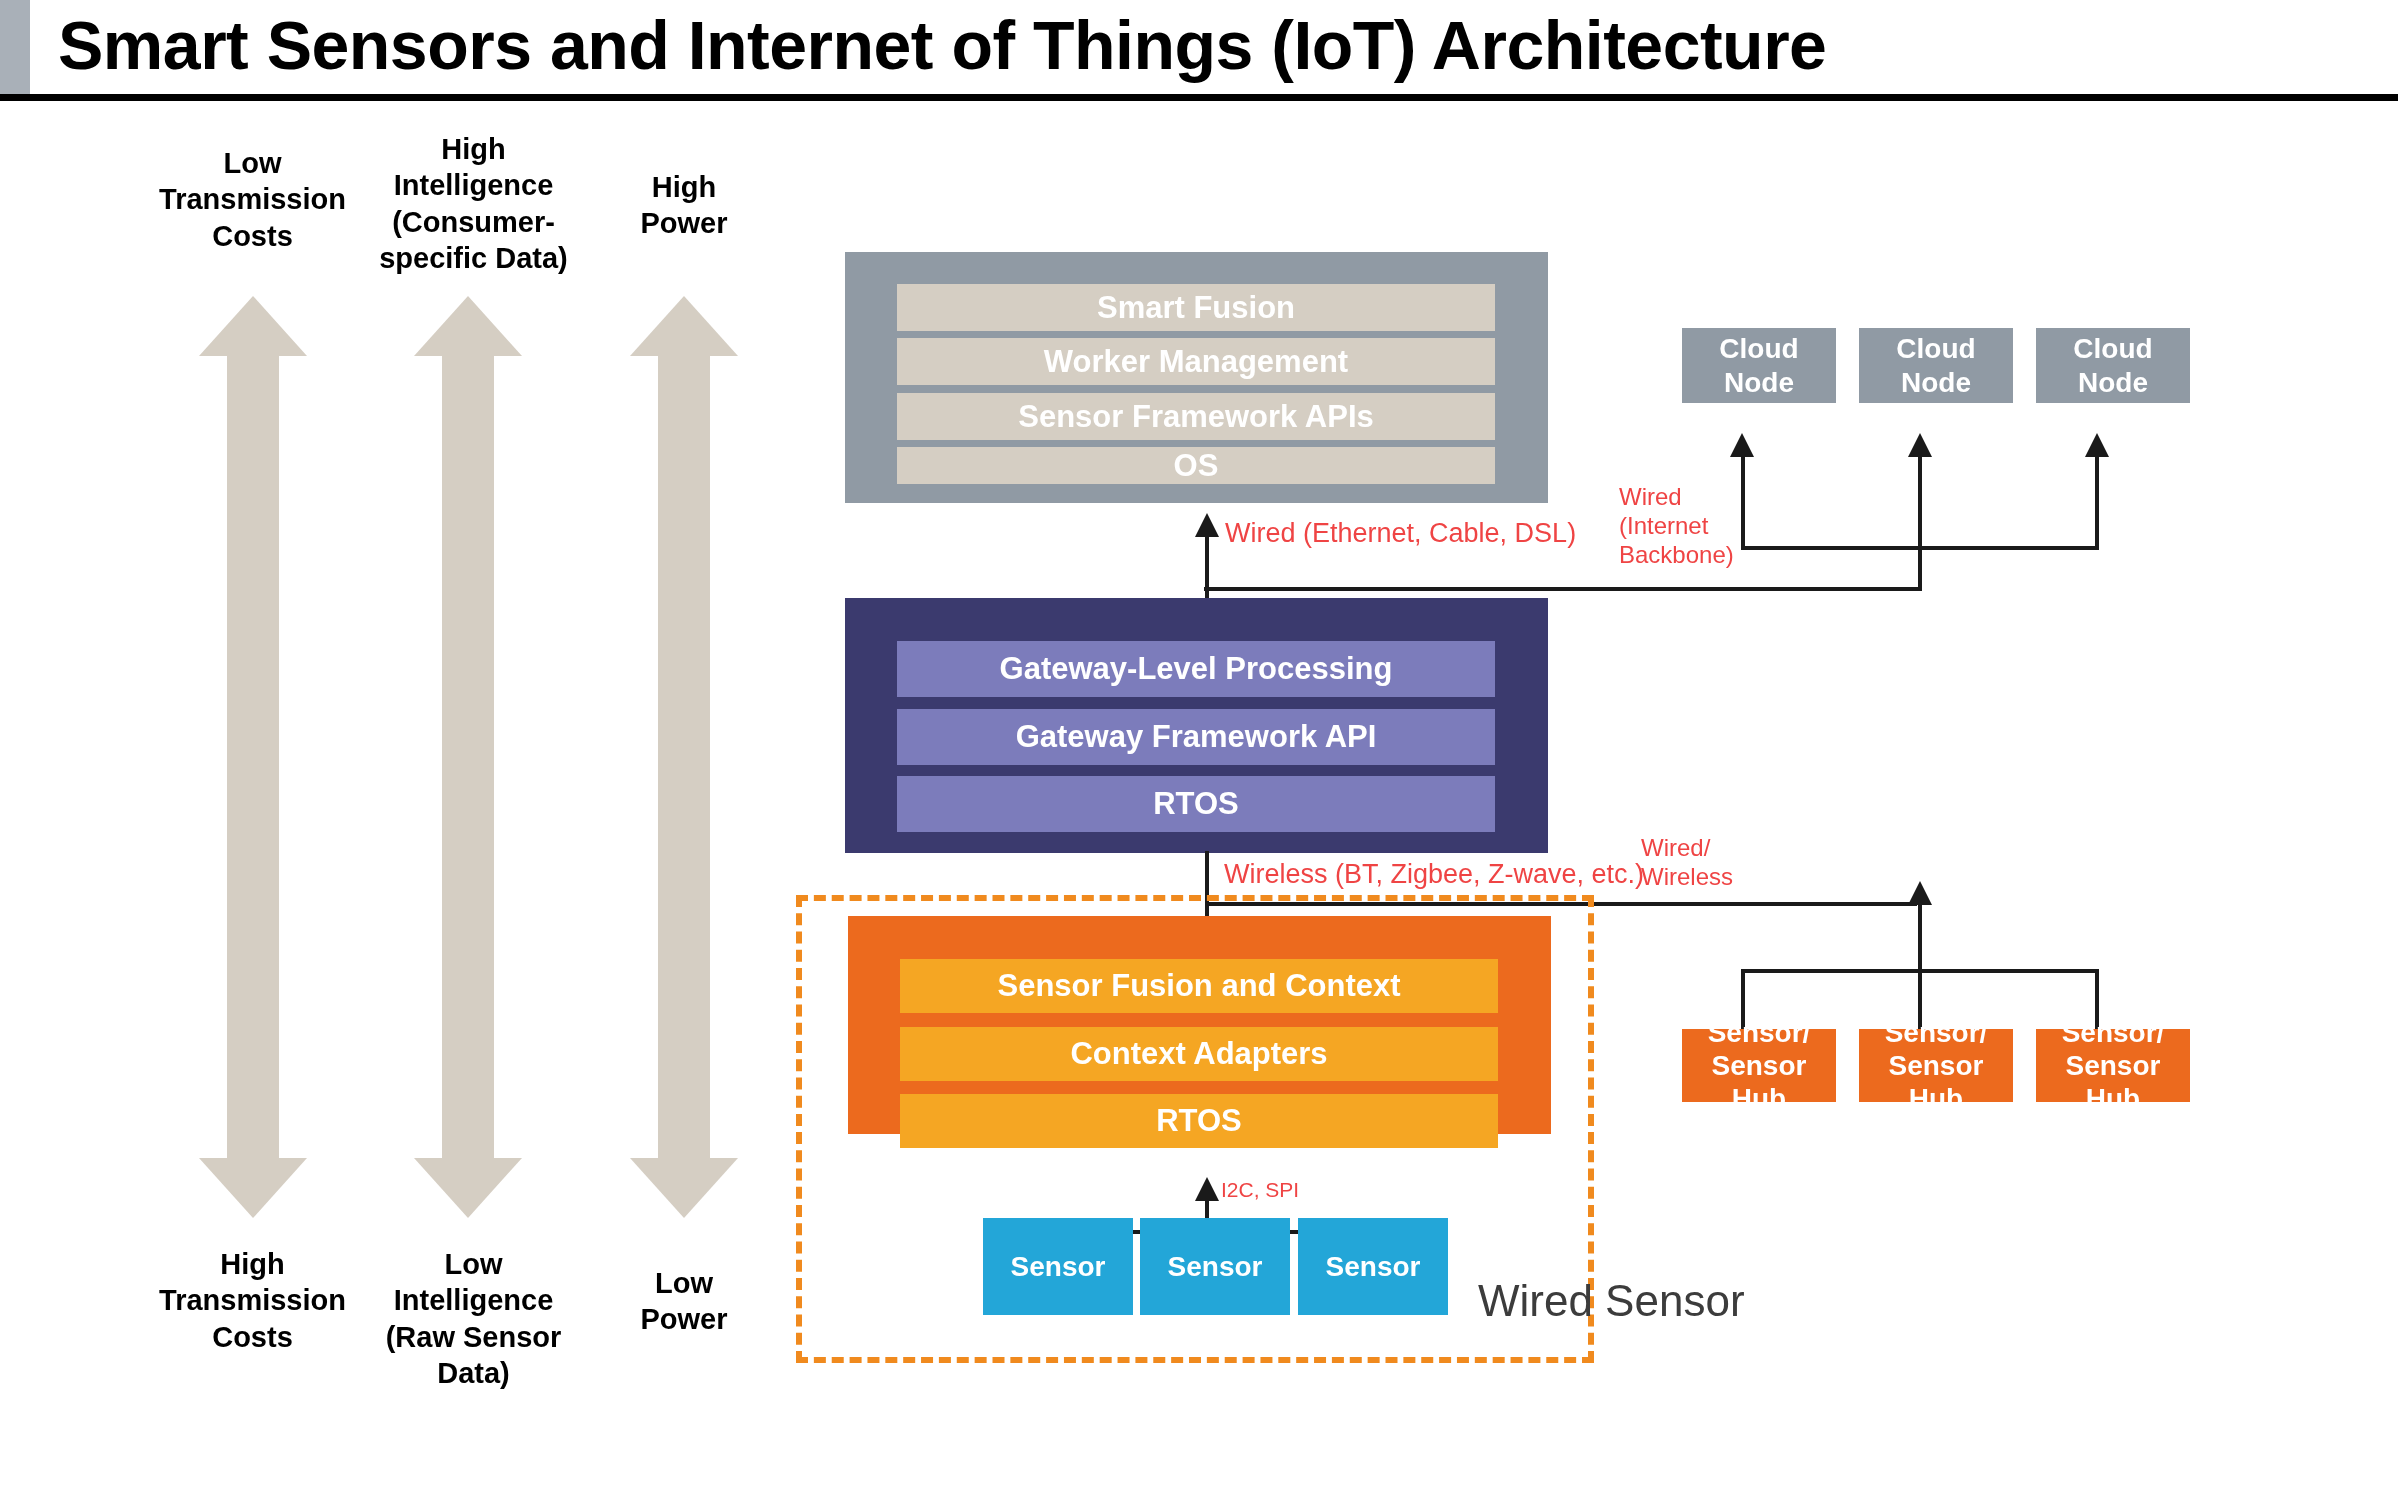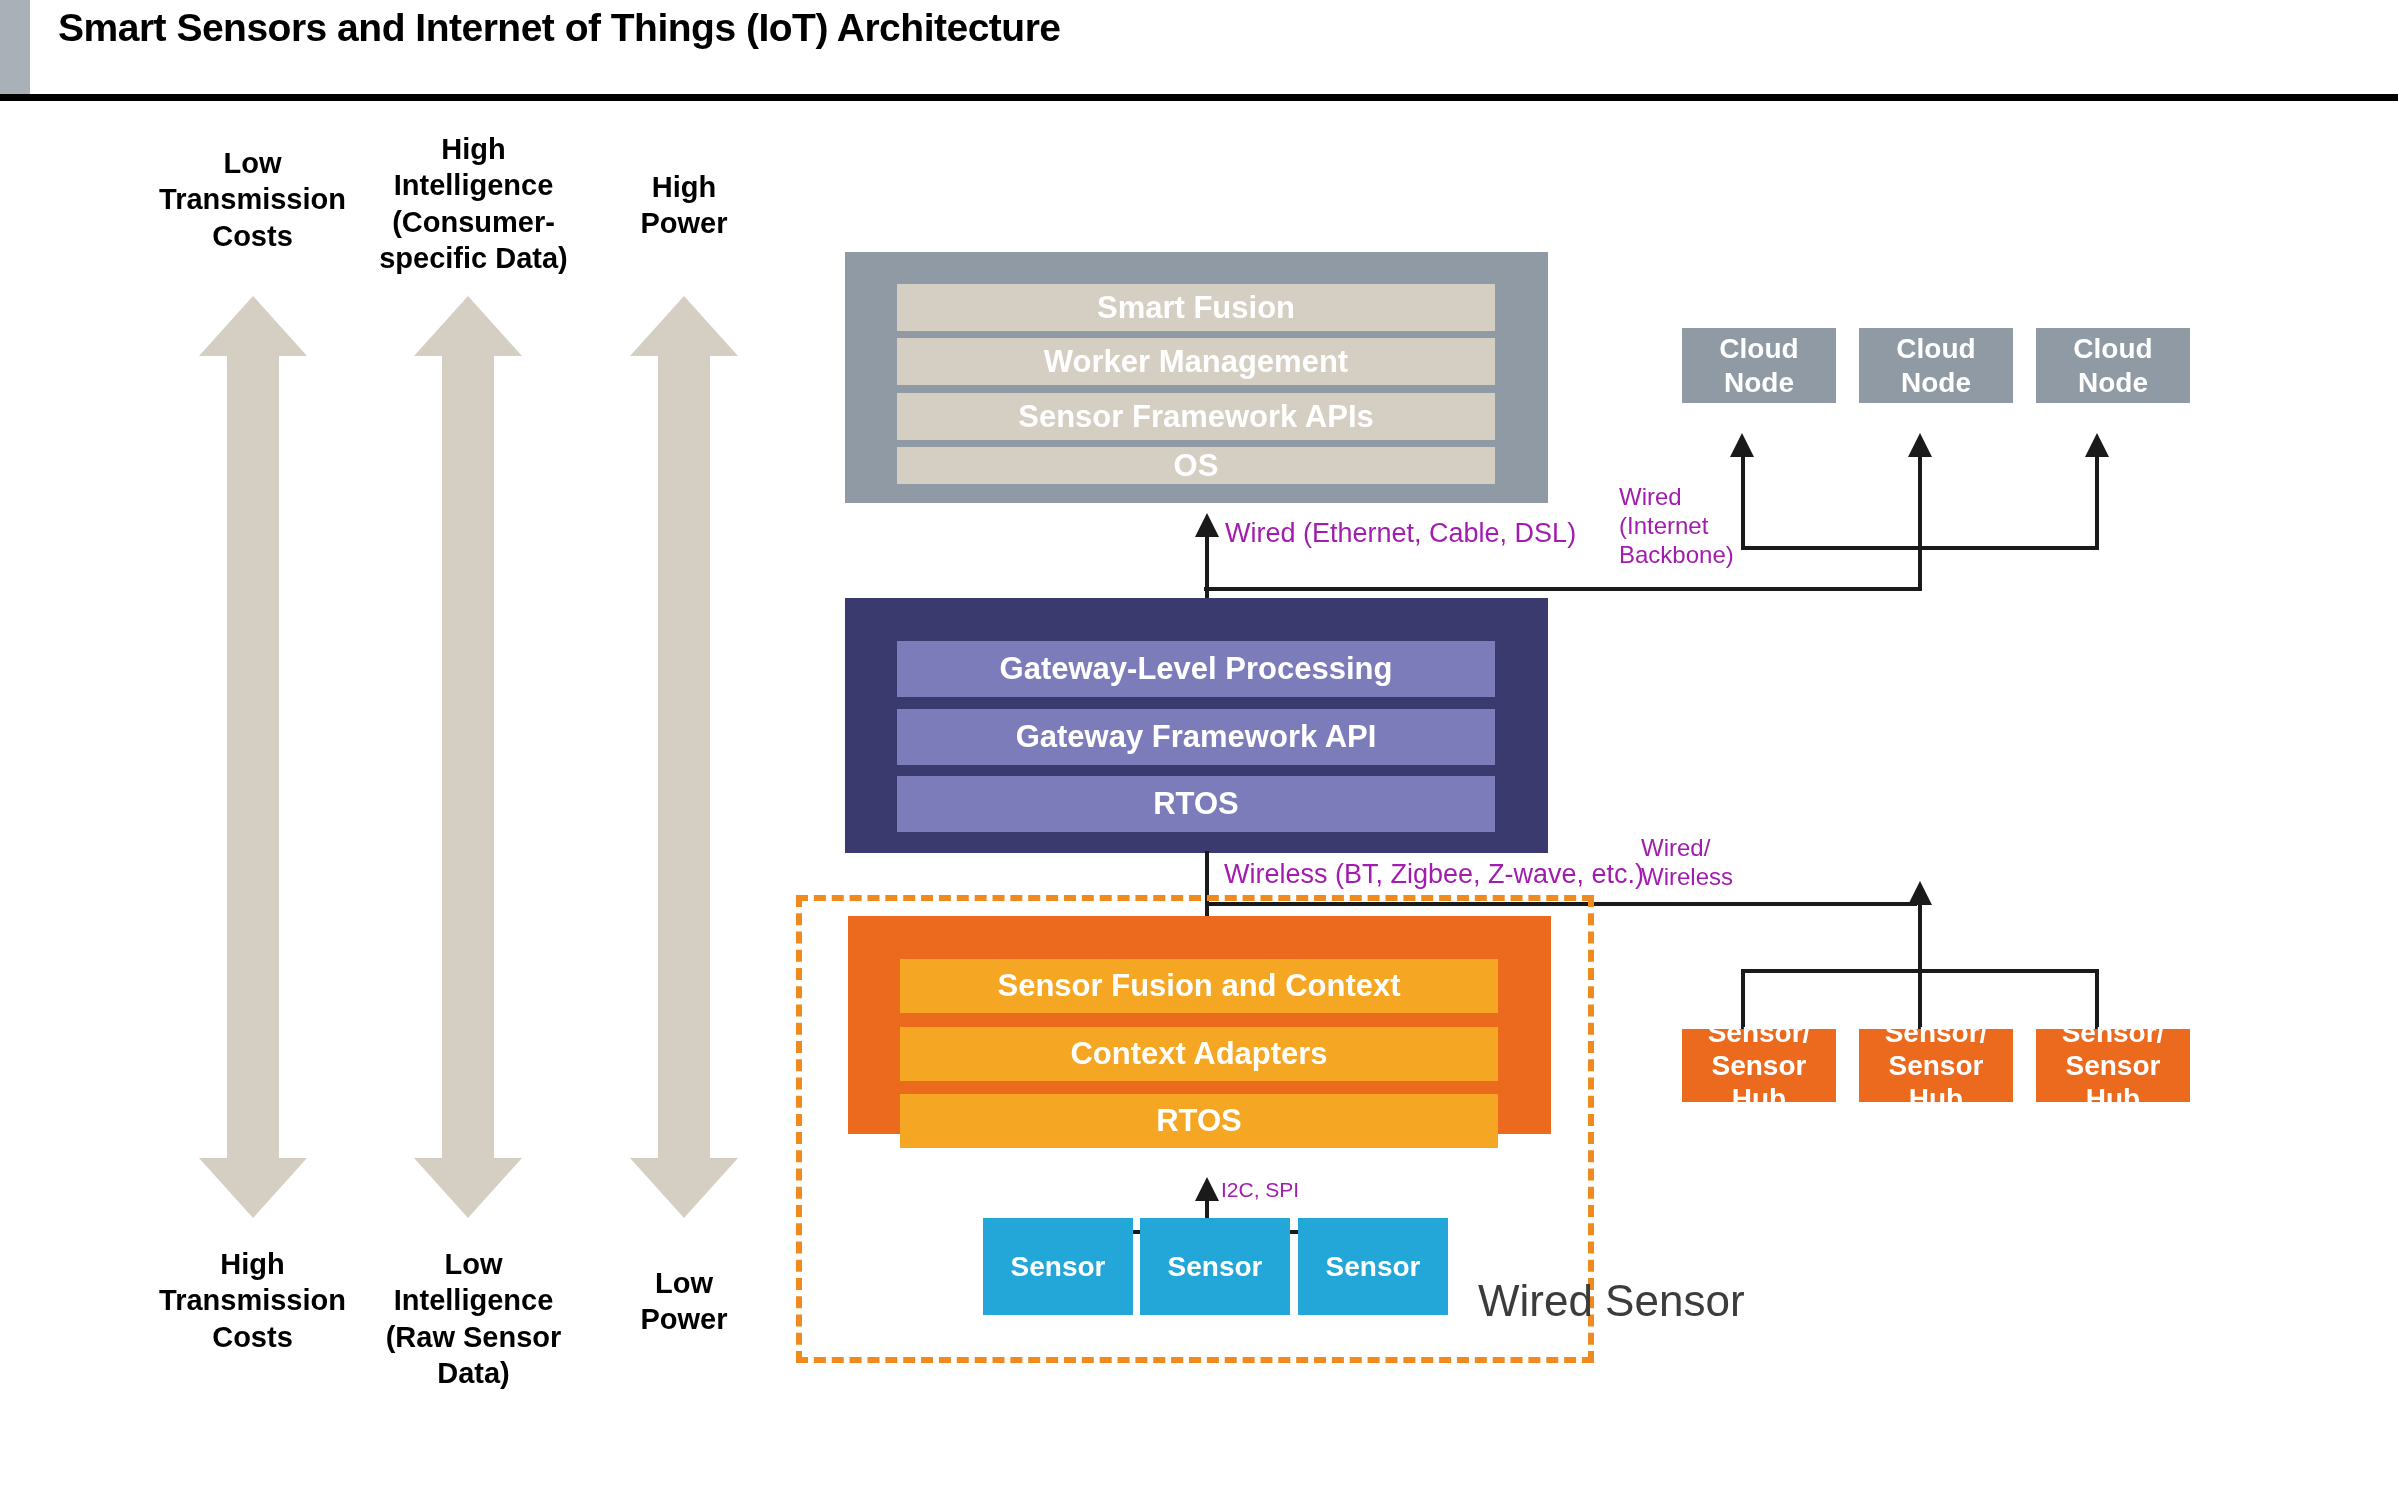--- a/index.html
+++ b/index.html
@@ -30,21 +30,21 @@
     position: absolute;
     left: 0; top: 0;
     width: 30px;
     height: 95px;
     background: #a9b0b8;
   }
   #title-text {
     position: absolute;
     left: 58px;
     top: 5.6px;
-    font-size: 39px;
+    font-size: 68px;
     font-weight: bold;
     color: #000000;
     letter-spacing: -0.5px;
     white-space: nowrap;
   }
   #title-rule {
     position: absolute;
     left: 0;
     top: 94px;
     width: 2399px;
@@ -134,21 +134,21 @@
     width: 0; height: 0;
     border-left: 12px solid transparent;
     border-right: 12px solid transparent;
     border-bottom: 24px solid #1a1a1a;
   }
 
   
   .conn-label {
     position: absolute;
     font-size: 27px;
-    color: #a21caf;
+    color: #ef4444;
     line-height: 1.2;
     white-space: nowrap;
   }
   .conn-label.small {
     font-size: 24px;
   }
   .conn-label.tiny {
     font-size: 21px;
   }
 

